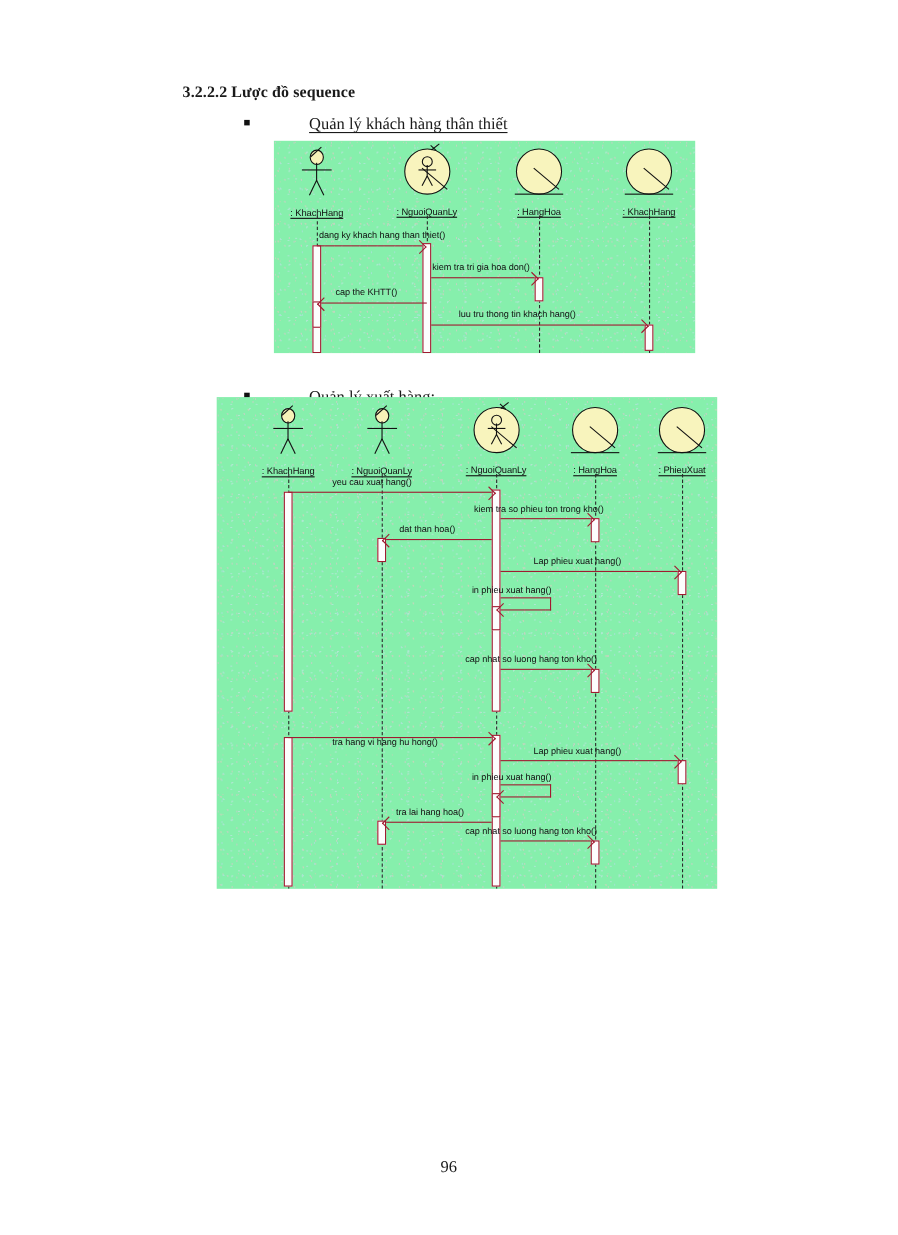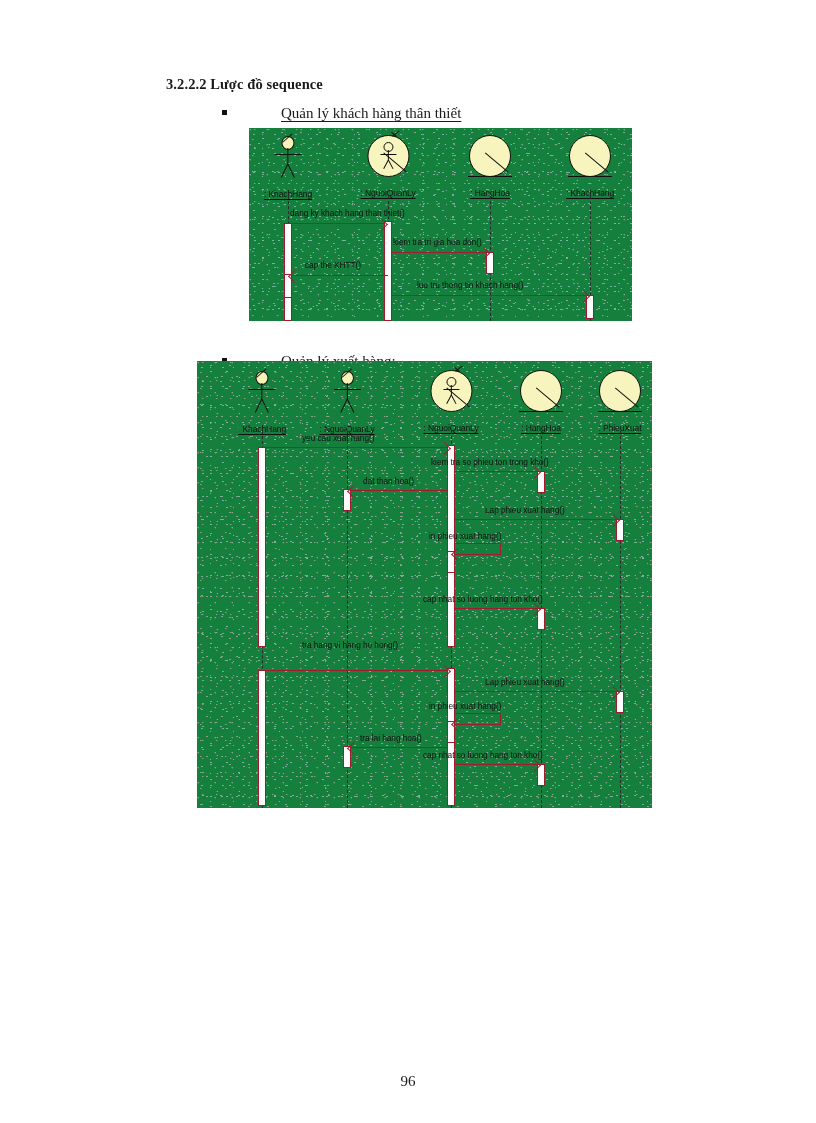--- a/index.html
+++ b/index.html
@@ -59,27 +59,26 @@
   #bullet-1 { left: 222px; top: 105px; }
   #bullet-2 { left: 222px; top: 353px; }
 
   .page-number {
     position: absolute;
     left: 0;
     right: 0;
     top: 1053px;
     text-align: center;
     font-size: 15px;
-    margin-top: 20px;
   }
 
   
   .diagram {
     position: absolute;
-    background: #15803d;
+    background: #86efac;
     overflow: hidden;
   }
   
   .diagram::before {
     content: "";
     position: absolute;
     inset: 0;
     pointer-events: none;
     opacity: .55;
     background-image:
@@ -512,21 +511,21 @@
       <div class="activation" style="left:65px;  top:309px; height:136px;"></div>
       <div class="activation" style="left:254px; top:307px; height:138px;"></div>
       <div class="activation" style="left:423px; top:330px; height:22px;"></div>
       <div class="activation" style="left:254px; top:360px; height:22px;"></div>
       <div class="activation" style="left:150px; top:385px; height:22px;"></div>
       <div class="activation" style="left:344px; top:403px; height:22px;"></div>
 
       <div class="msg to-right" style="left:65px; top:309px; width:185px;">
         <span class="arrow open"></span>
       </div>
-      <div class="msg-label" style="left:105px; top:279px;text-align:center;">tra hang vi hang hu hong()</div>
+      <div class="msg-label" style="left:105px; top:308px;text-align:center;">tra hang vi hang hu hong()</div>
 
       <div class="msg to-right" style="left:258px; top:330px; width:161px;">
         <span class="arrow open"></span>
       </div>
       <div class="msg-label" style="left:288px; top:316px;">Lap phieu xuat hang()</div>
 
       <div class="selfmsg" style="left:258px; top:352px; width:46px; height:12px;">
         <span class="arrow"></span>
       </div>
       <div class="msg-label" style="left:232px; top:340px;">in phieu xuat hang()</div>

